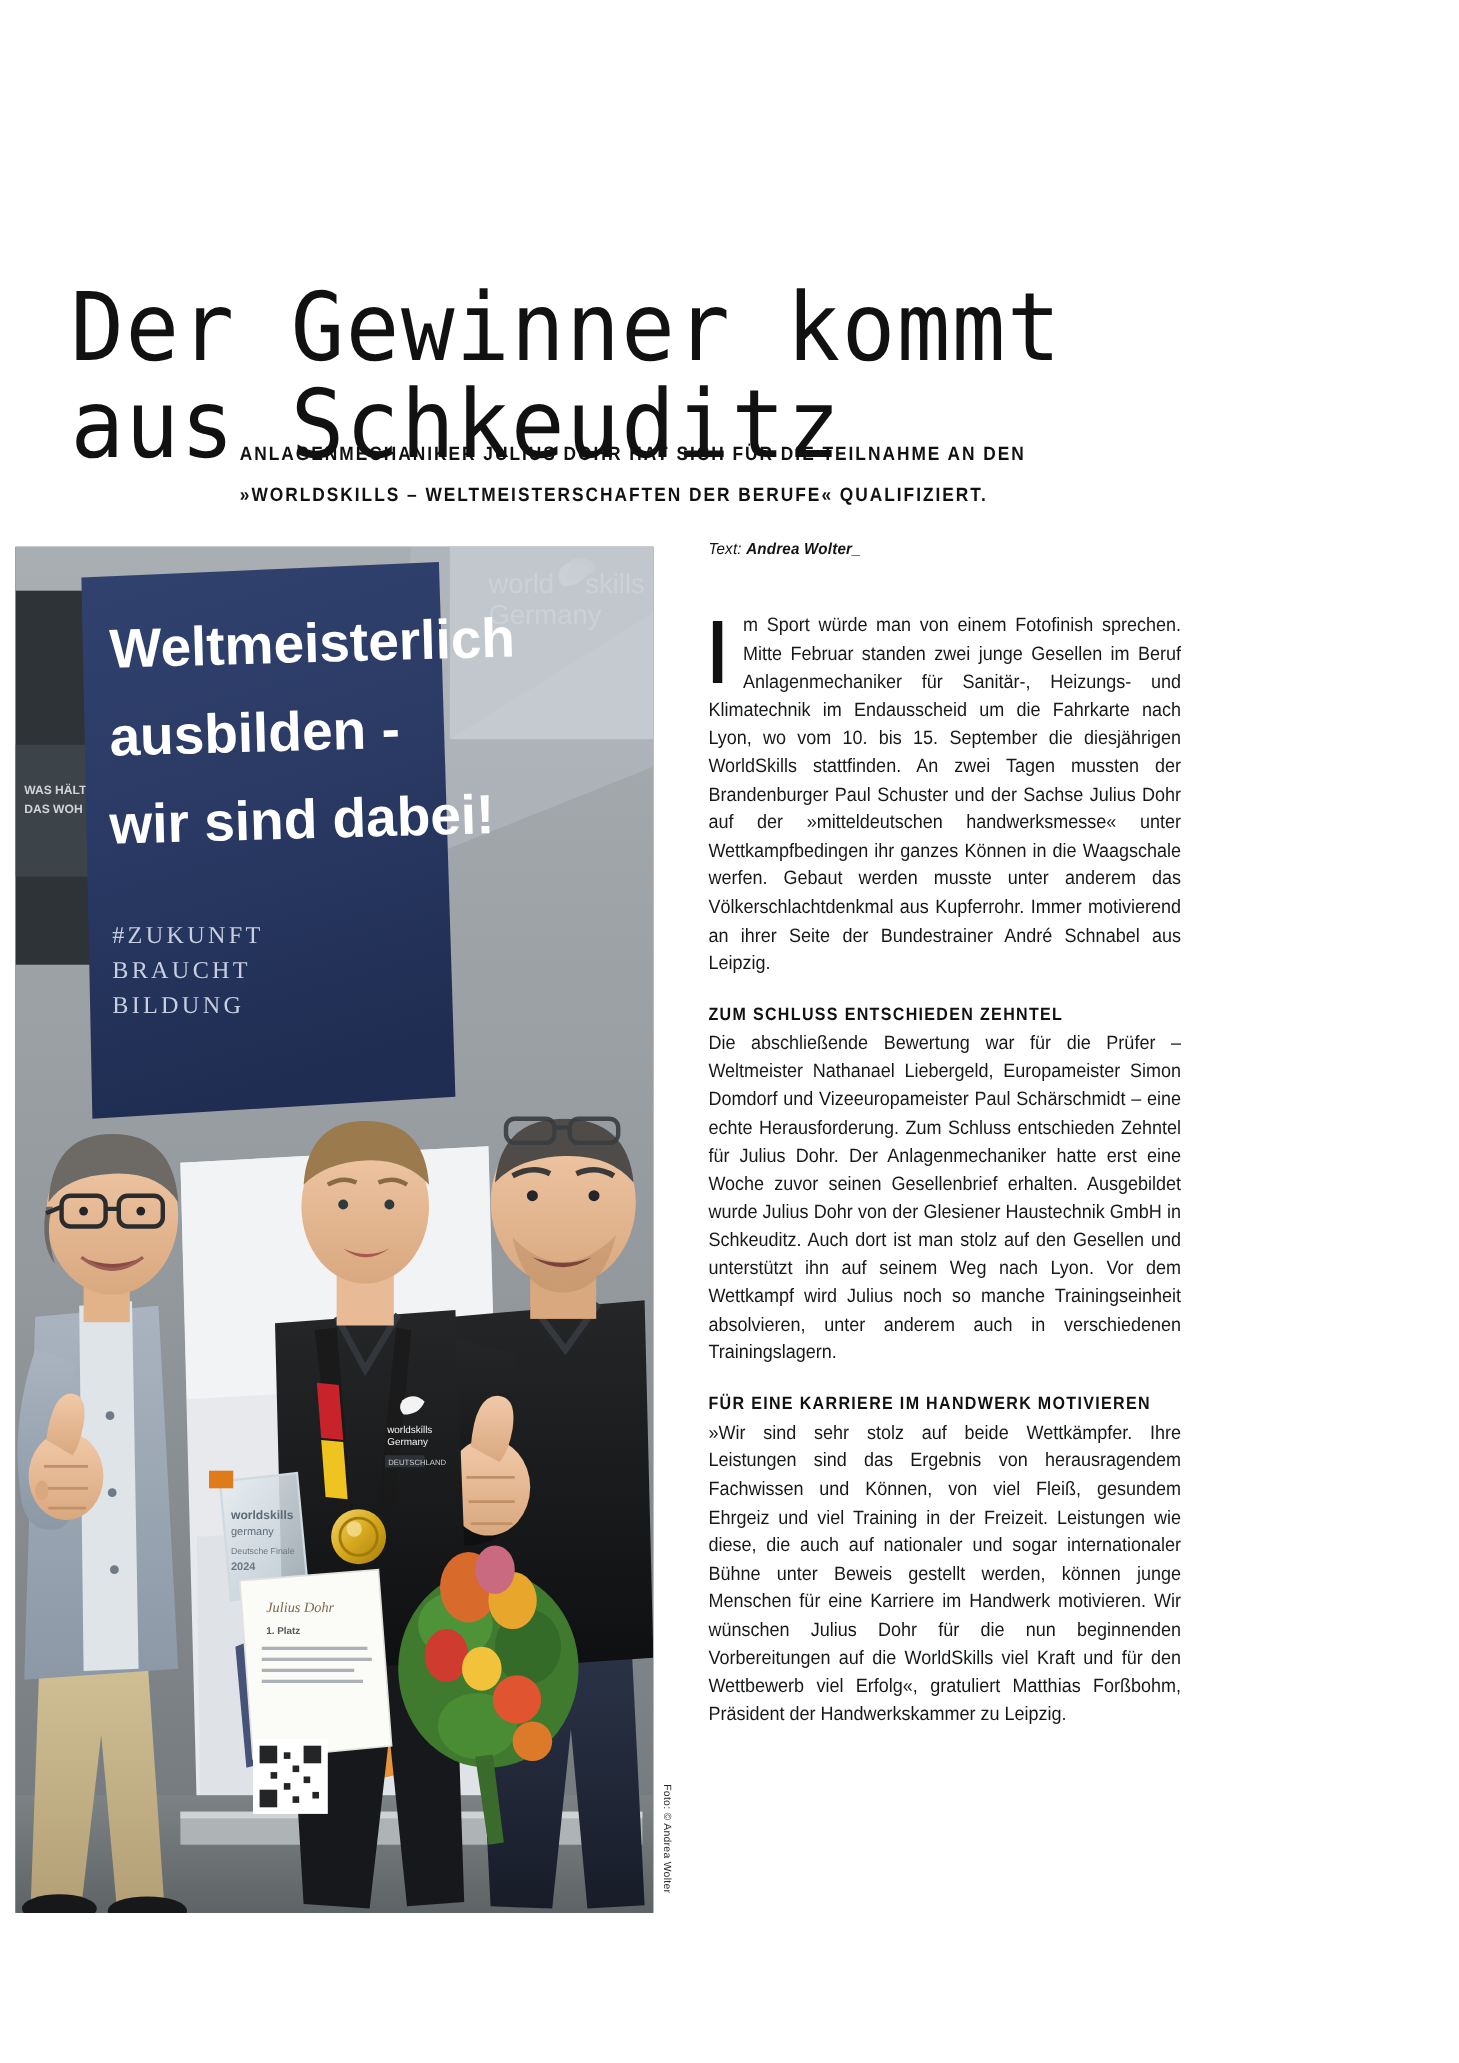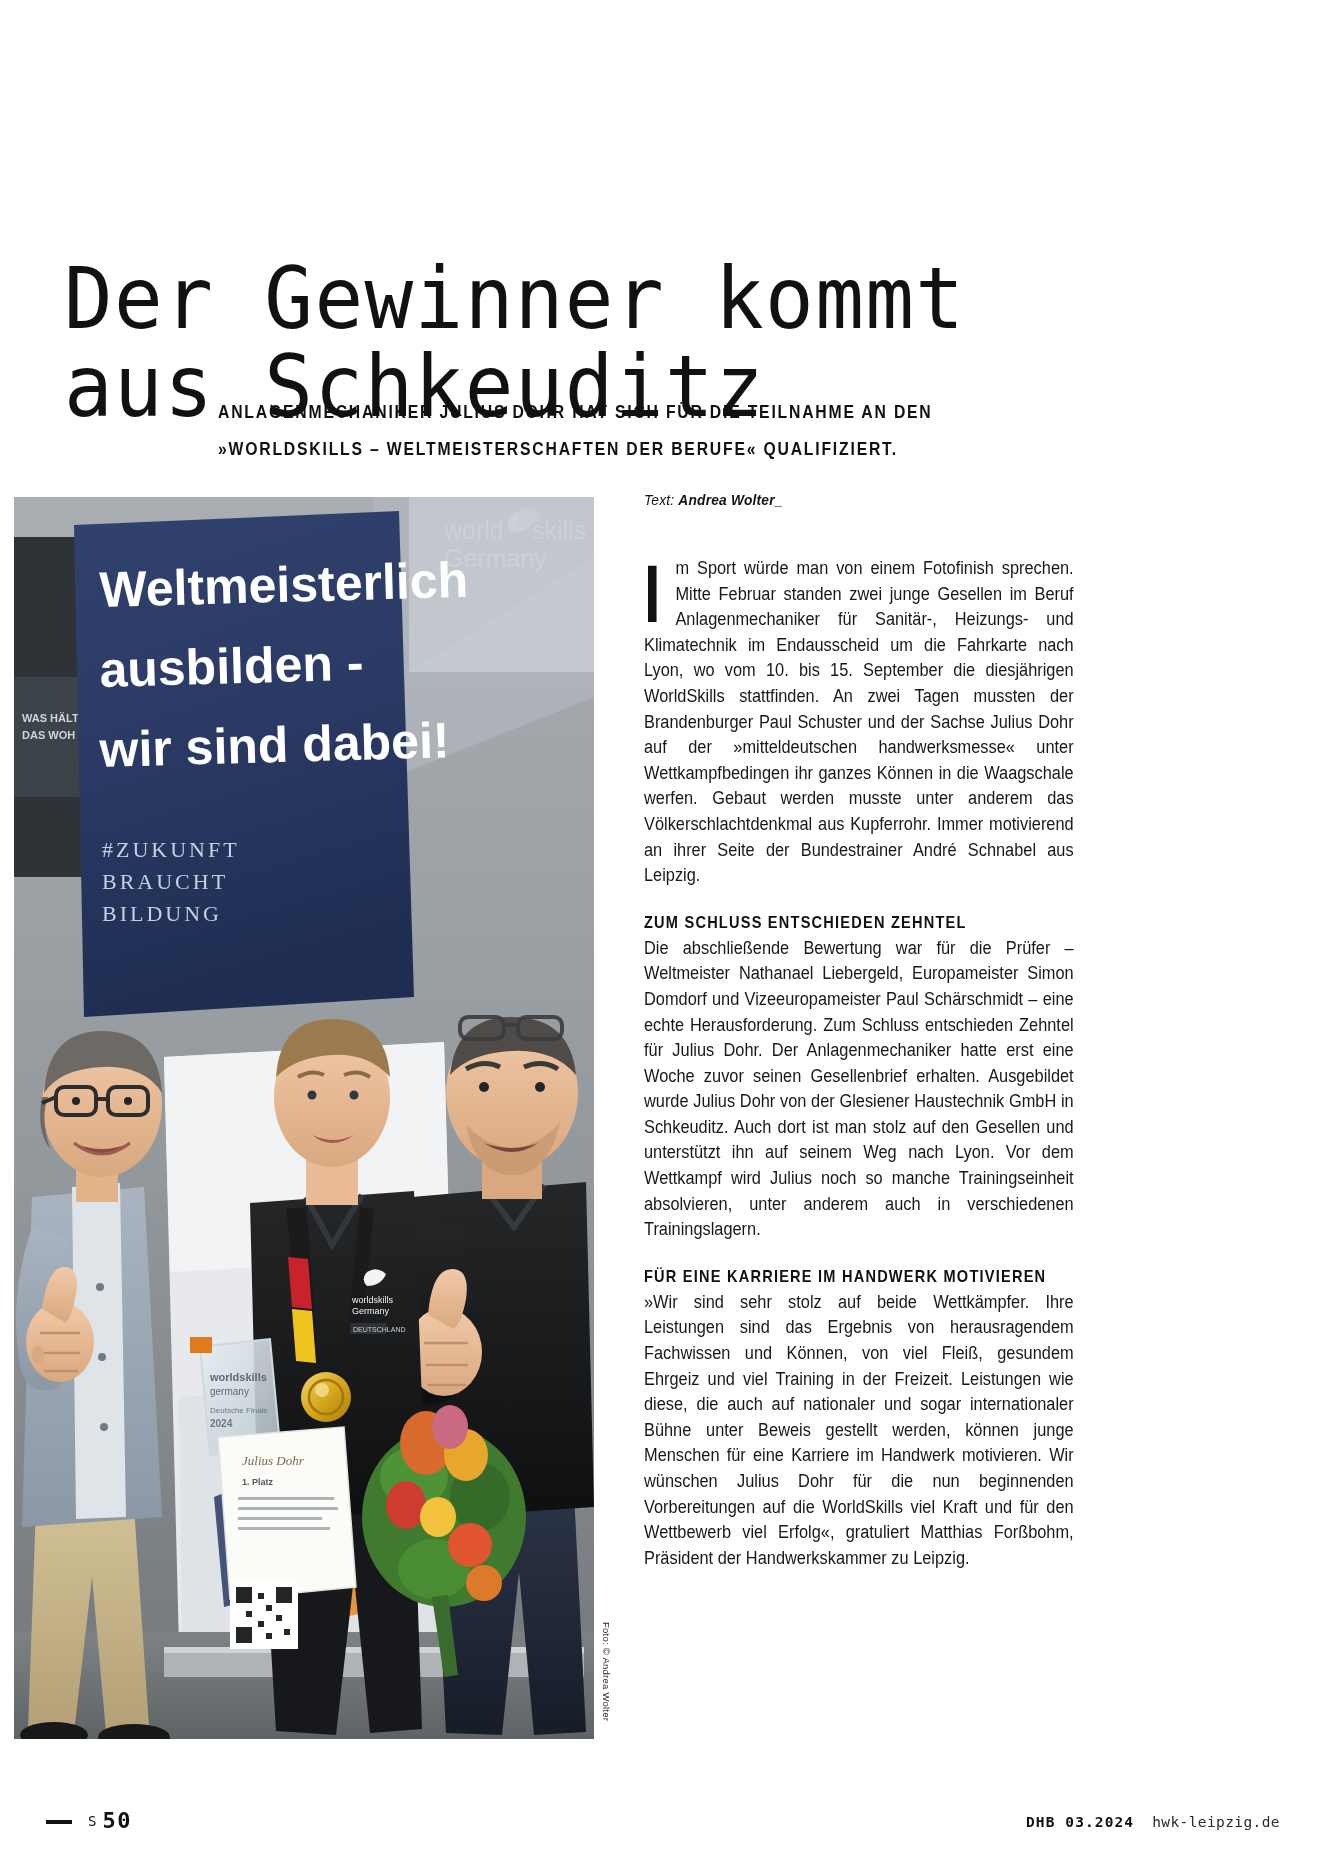--- a/index.html
+++ b/index.html
@@ -480,19 +480,14 @@
 
     <p class="body-p lead"><span class="dropcap">I</span><span>m Sport würde man von einem Fotofinish sprechen. Mitte Februar standen zwei junge Gesellen im Beruf Anlagenmechaniker für Sanitär-, Heizungs- und Klimatechnik im Endausscheid um die Fahrkarte nach Lyon, wo vom 10. bis 15. September die diesjährigen WorldSkills stattfinden. An zwei Tagen mussten der Brandenburger Paul Schuster und der Sachse Julius Dohr auf der »mitteldeutschen handwerksmesse« unter Wettkampfbedingen ihr ganzes Können in die Waagschale werfen. Gebaut werden musste unter anderem das Völkerschlachtdenkmal aus Kupferrohr. Immer motivierend an ihrer Seite der Bundestrainer André Schnabel aus Leipzig.</span></p>
 
     <h2 class="sec-head">Zum Schluss entschieden Zehntel</h2>
     <p class="body-p">Die abschließende Bewertung war für die Prüfer – Weltmeister Nathanael Liebergeld, Europameister Simon Domdorf und Vizeeuropameister Paul Schärschmidt – eine echte Herausforderung. Zum Schluss entschieden Zehntel für Julius Dohr. Der Anlagenmechaniker hatte erst eine Woche zuvor seinen Gesellenbrief erhalten. Ausgebildet wurde Julius Dohr von der Glesiener Haustechnik GmbH in Schkeuditz. Auch dort ist man stolz auf den Gesellen und unterstützt ihn auf seinem Weg nach Lyon. Vor dem Wettkampf wird Julius noch so manche Trainingseinheit absolvieren, unter anderem auch in verschiedenen Trainingslagern.</p>
 
     <h2 class="sec-head">Für eine Karriere im Handwerk motivieren</h2>
     <p class="body-p">»Wir sind sehr stolz auf beide Wettkämpfer. Ihre Leistungen sind das Ergebnis von herausragendem Fachwissen und Können, von viel Fleiß, gesundem Ehrgeiz und viel Training in der Freizeit. Leistungen wie diese, die auch auf nationaler und sogar internationaler Bühne unter Beweis gestellt werden, können junge Menschen für eine Karriere im Handwerk motivieren. Wir wünschen Julius Dohr für die nun beginnenden Vorbereitungen auf die WorldSkills viel Kraft und für den Wettbewerb viel Erfolg«, gratuliert Matthias Forßbohm, Präsident der Handwerkskammer zu Leipzig.</p>
   </div>
 
-  <div class="footer">
-    <div class="foot-rule"></div>
-    <div class="foot-left"><span>S</span><span class="pg">50</span></div>
-    <div class="foot-right"><span class="issue">DHB 03.2024</span><span class="site">hwk-leipzig.de</span></div>
-  </div>
 
 </div>
 
 </body></html>

